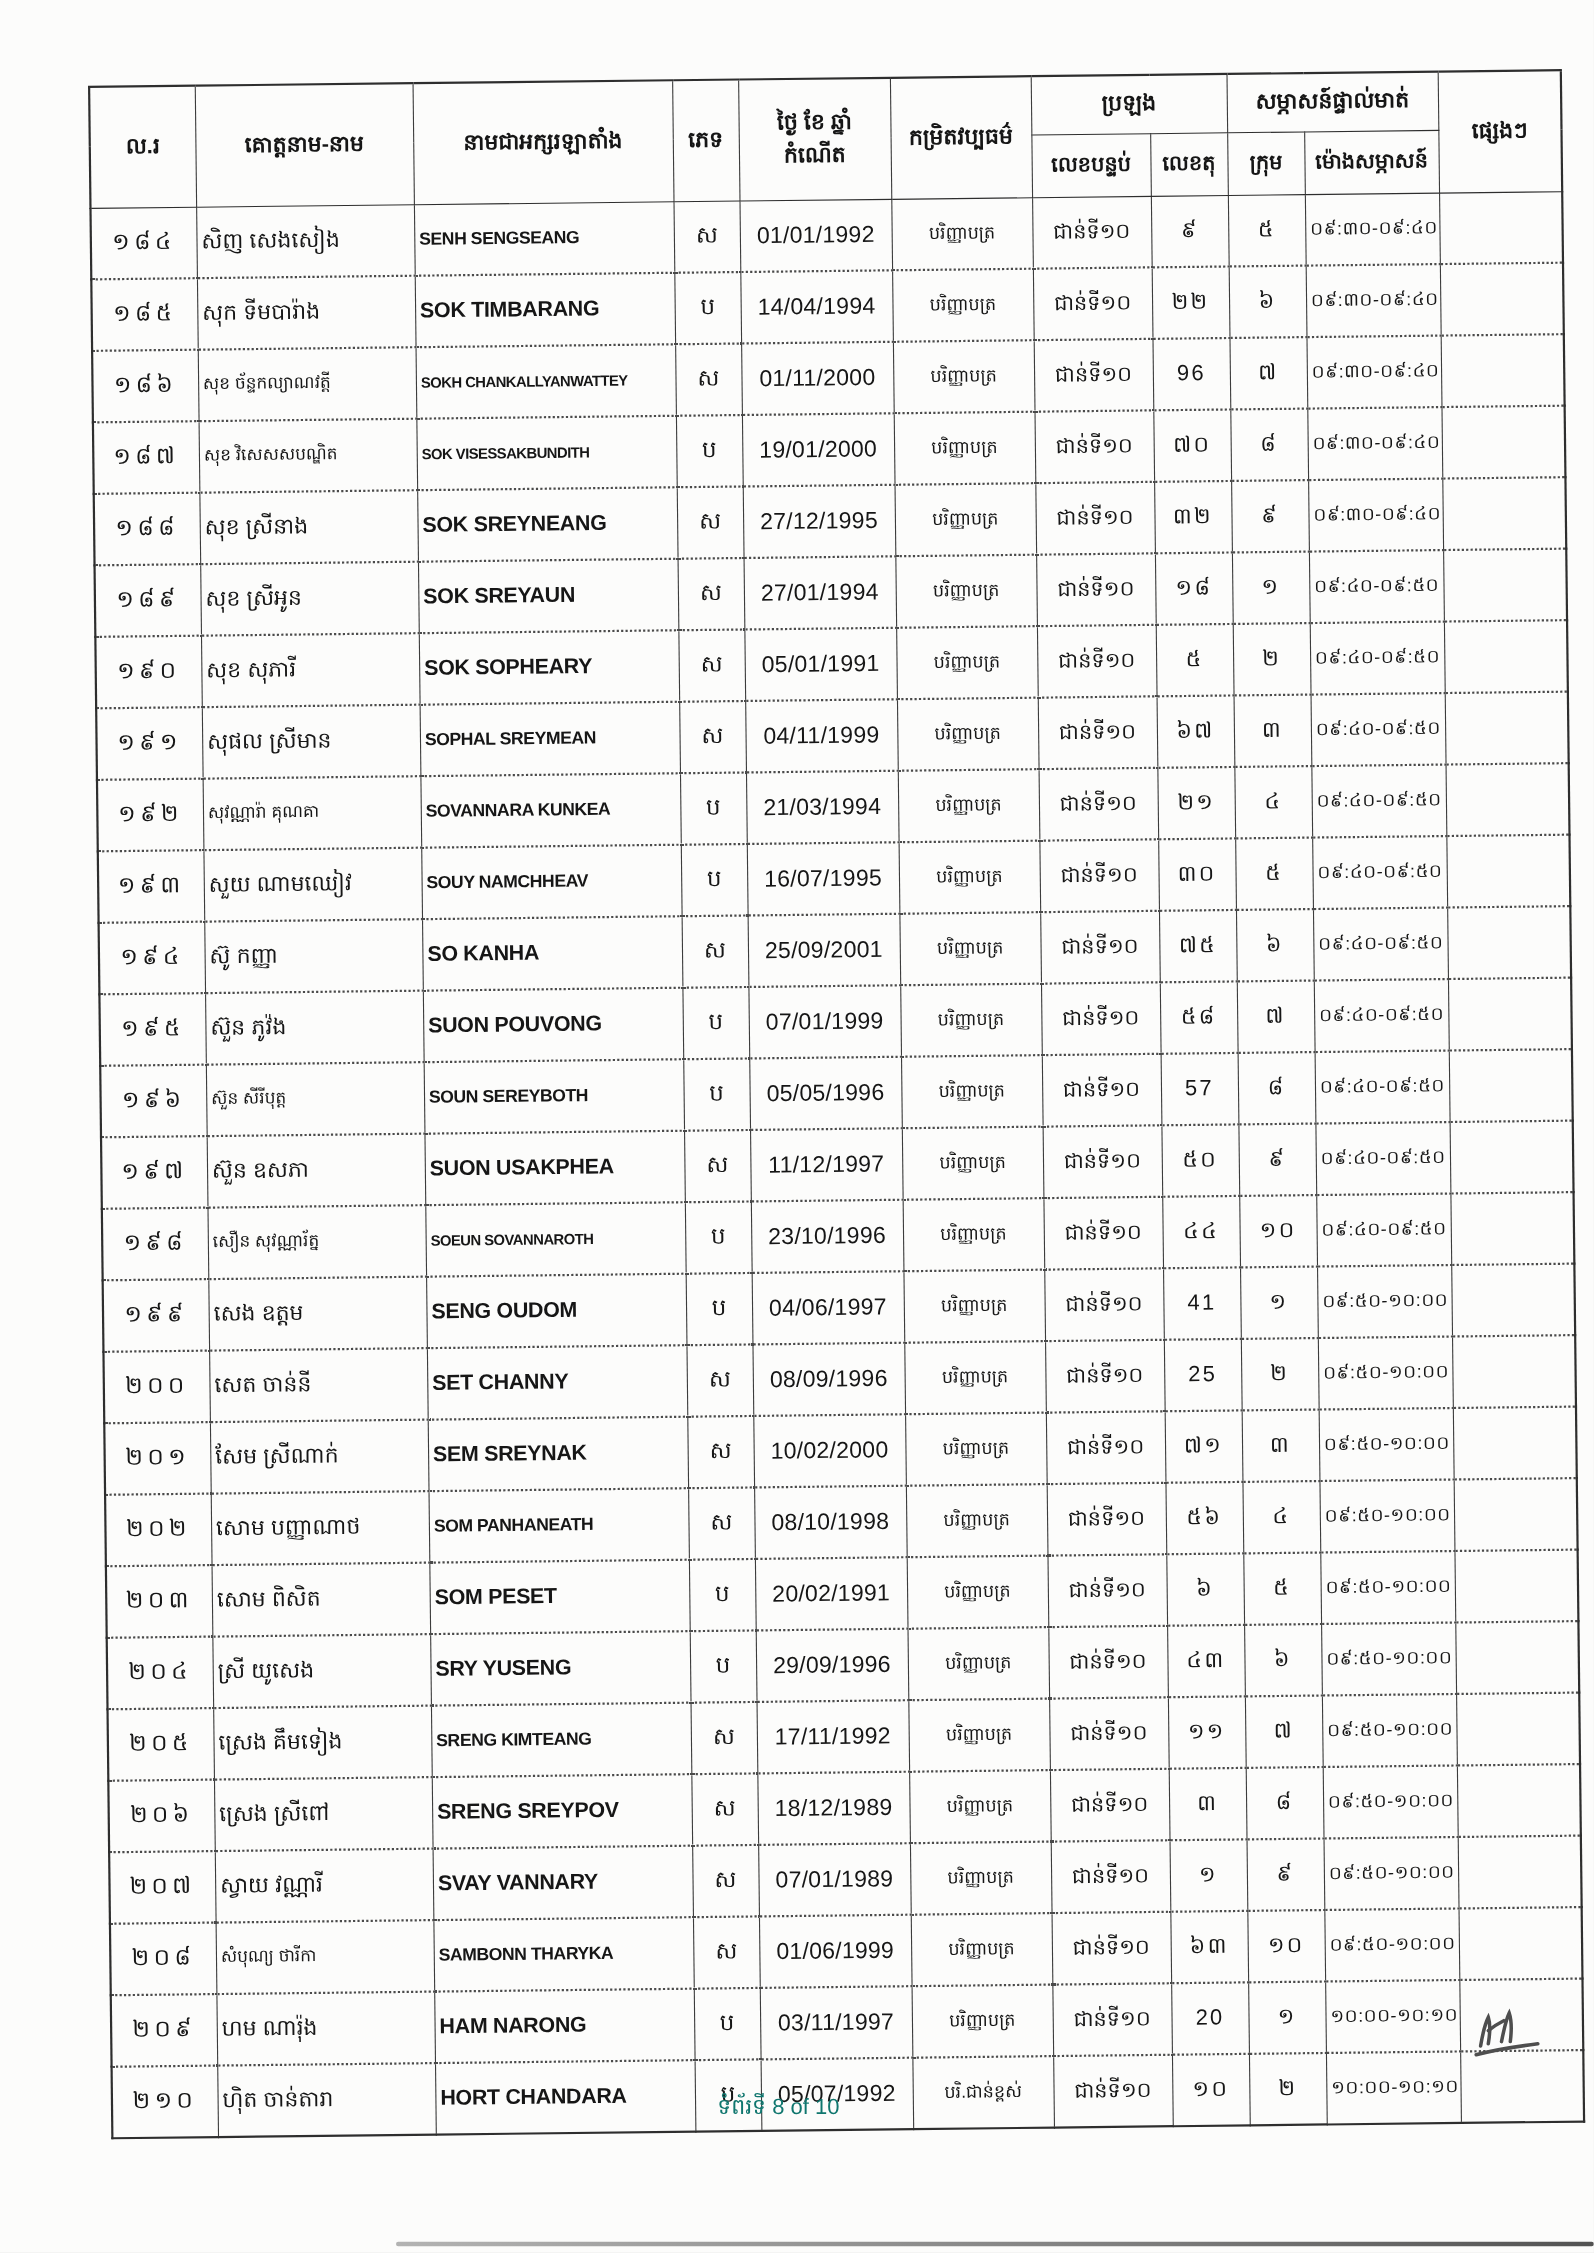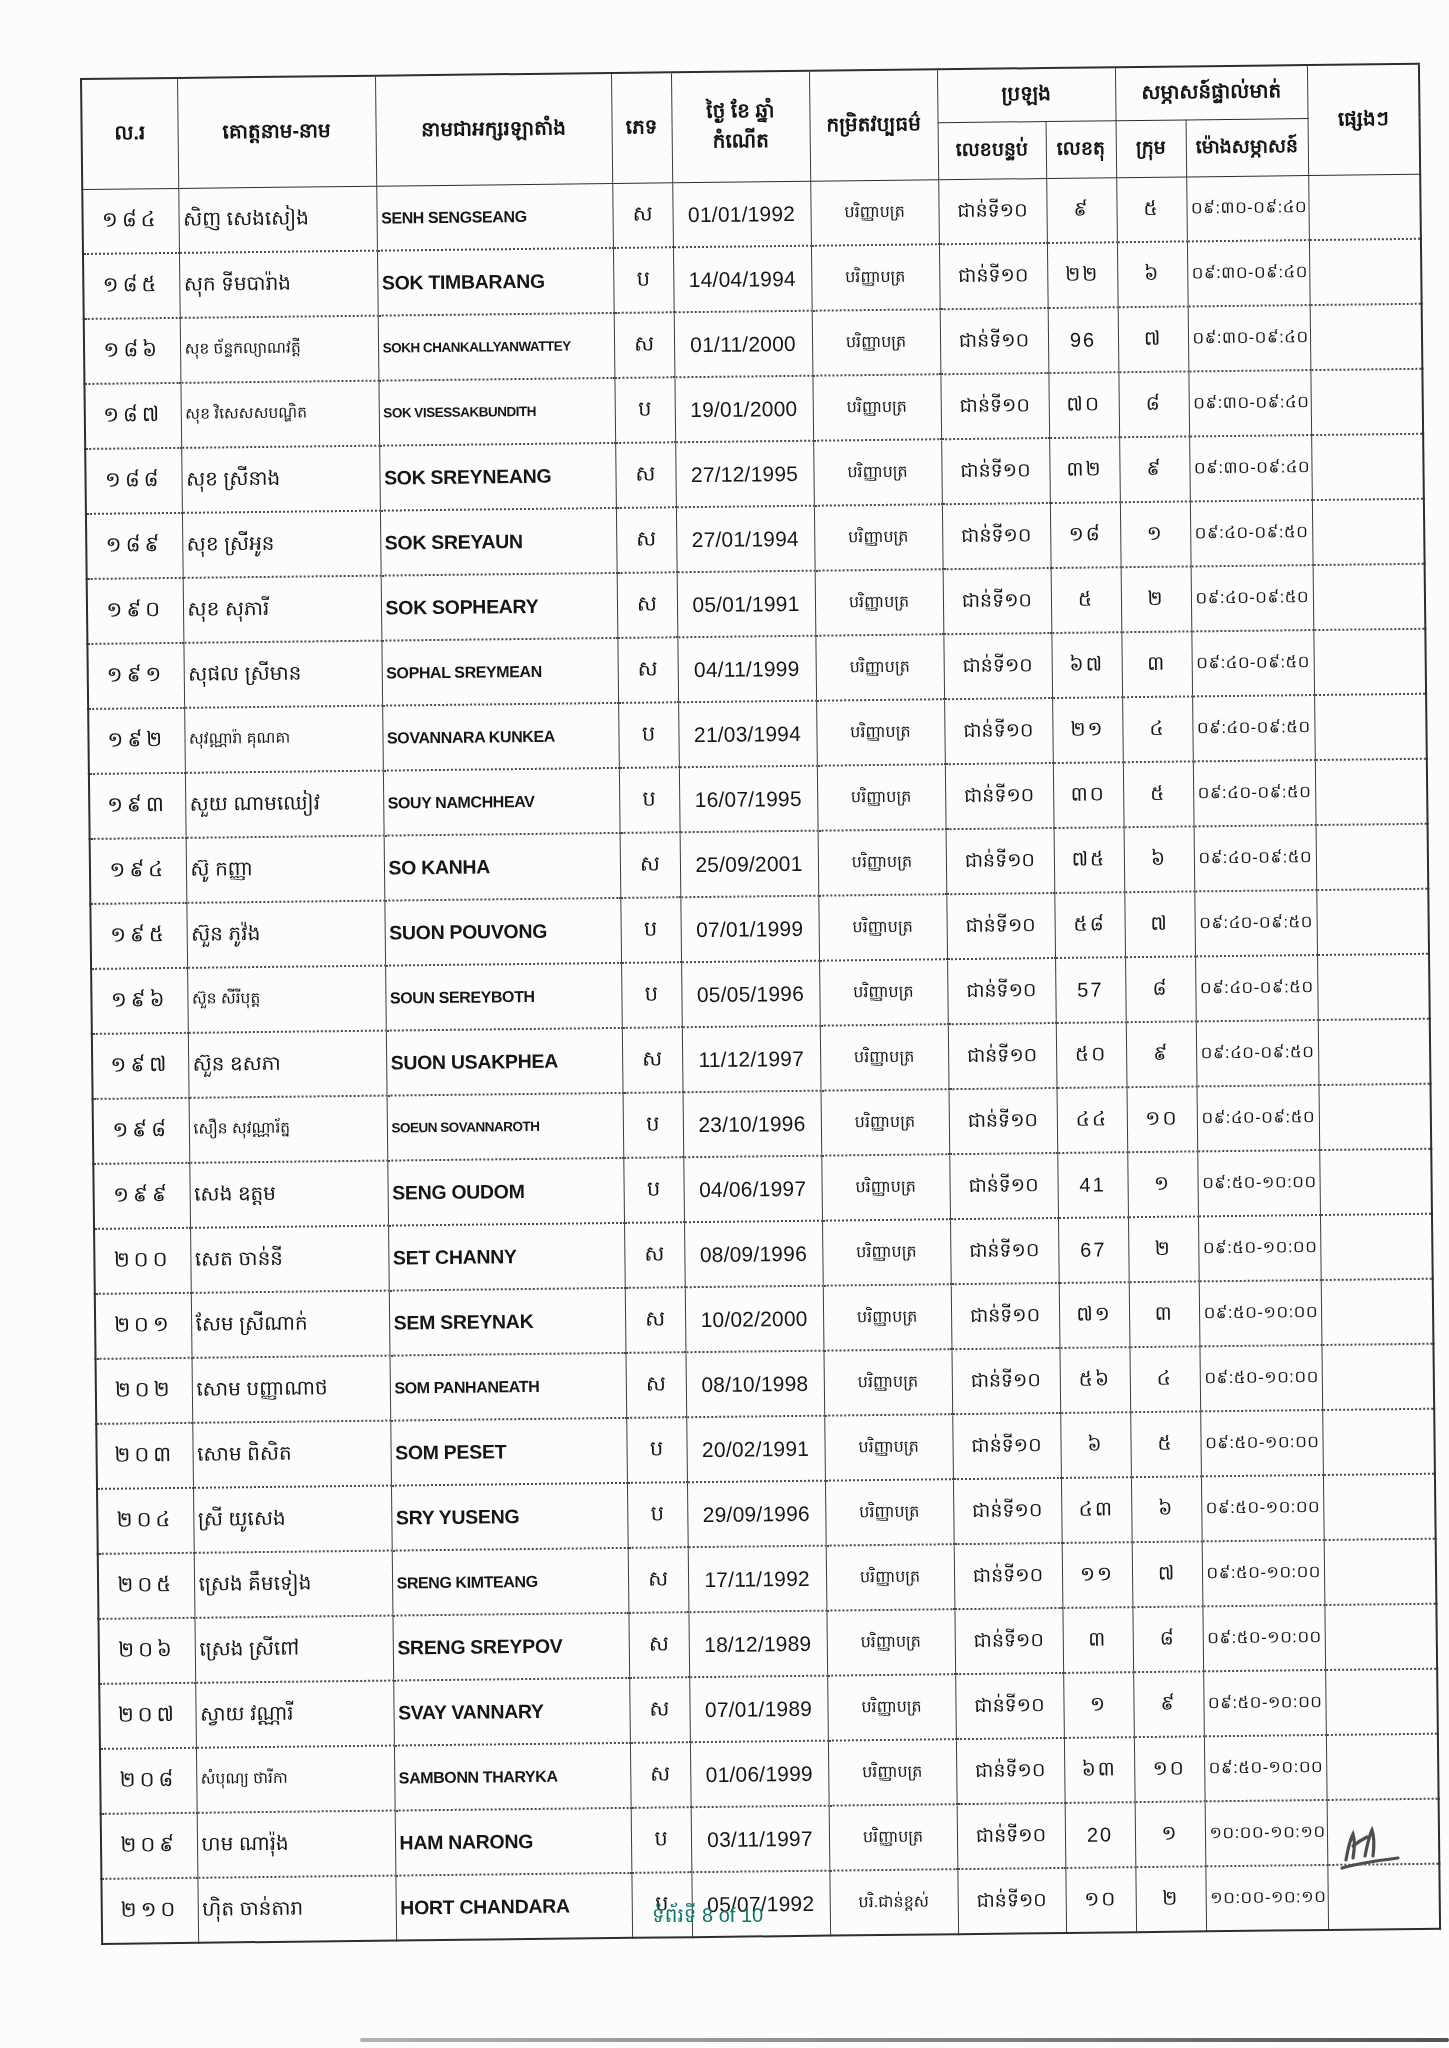--- a/index.html
+++ b/index.html
@@ -323,21 +323,21 @@
             <td class="c-other"></td>
           </tr>
           <tr>
             <td class="c-no">២០០</td>
             <td class="c-name_km">សេត ចាន់នី</td>
             <td class="c-name_latin">SET CHANNY</td>
             <td class="c-gender">ស</td>
             <td class="c-dob">08/09/1996</td>
             <td class="c-education">បរិញ្ញាបត្រ</td>
             <td class="c-room">ជាន់ទី១០</td>
-            <td class="c-desk">67</td>
+            <td class="c-desk">25</td>
             <td class="c-group">២</td>
             <td class="c-time">០៩:៥០-១០:០០</td>
             <td class="c-other"></td>
           </tr>
           <tr>
             <td class="c-no">២០១</td>
             <td class="c-name_km">សែម ស្រីណាក់</td>
             <td class="c-name_latin">SEM SREYNAK</td>
             <td class="c-gender">ស</td>
             <td class="c-dob">10/02/2000</td>

